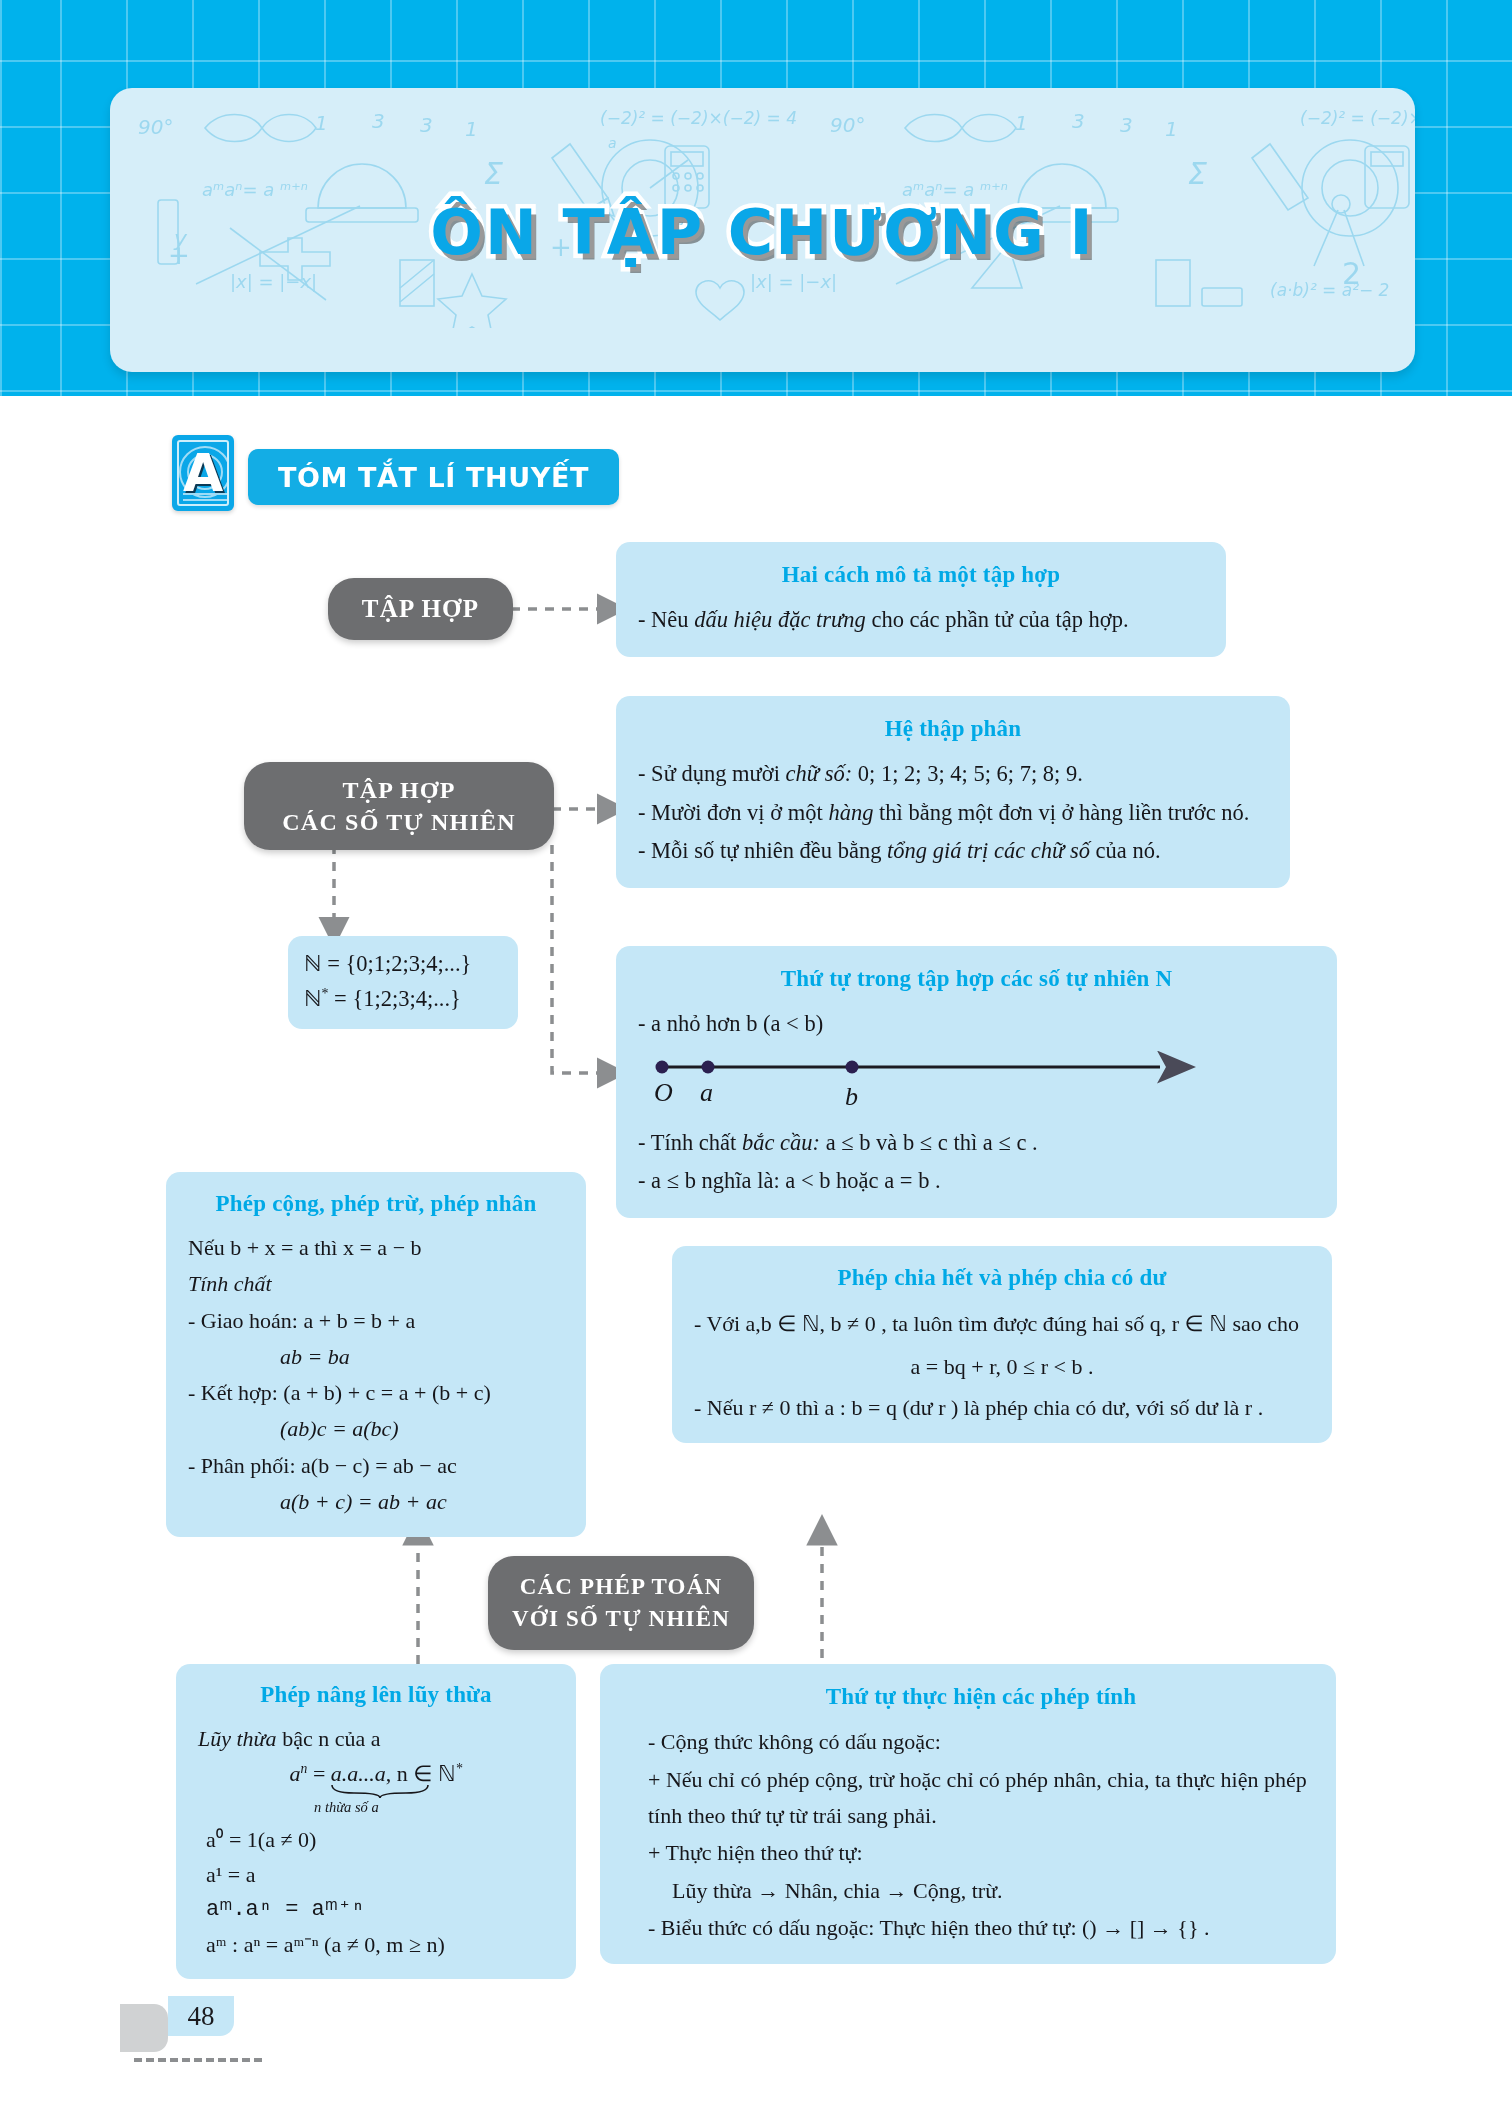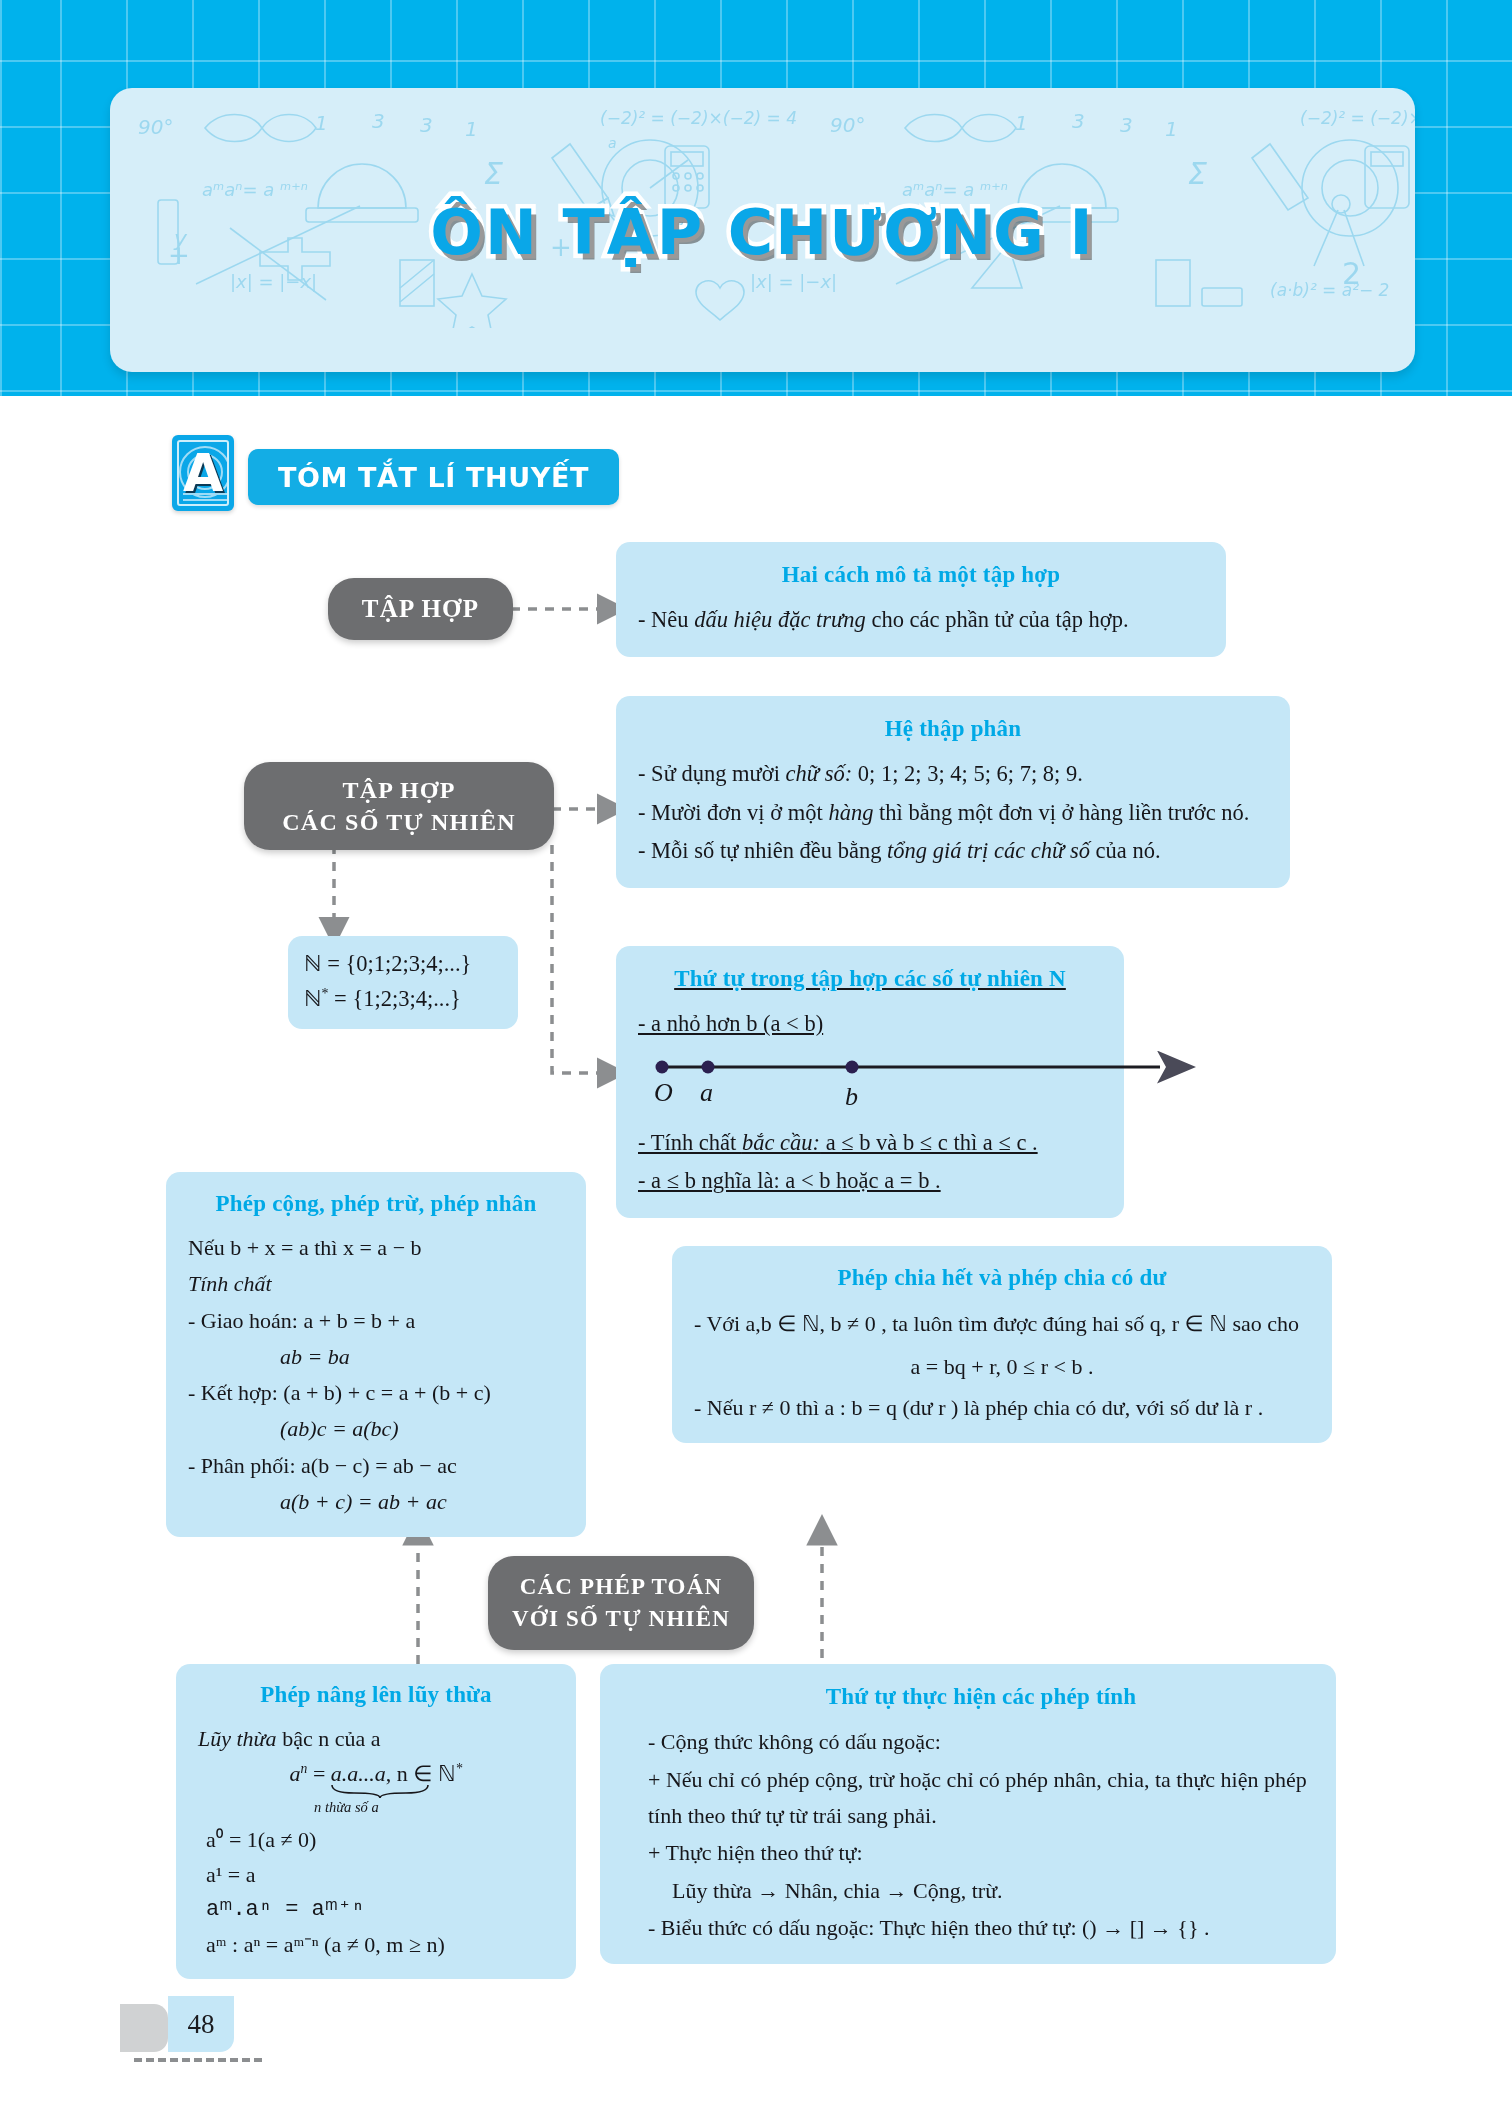--- a/index.html
+++ b/index.html
@@ -88,21 +88,21 @@
 
   
   .numline{position:relative;height:66px;margin:6px 0 10px 12px;}
 
   
   .pg-grey{
     position:absolute;left:120px;top:2004px;width:48px;height:48px;
     background:#d0d2d3;border-radius:0 14px 14px 0;
   }
   .pg-blue{
-    position:absolute;left:168px;top:1996px;width:66px;height:56px;
+    position:absolute;left:168px;top:1996px;width:66px;height:40px;
     background:#c5e7f7;border-radius:0 0 14px 0;
     font-size:27px;color:#1b1b1f;display:flex;align-items:center;justify-content:center;
   }
   .pg-dash{
     position:absolute;left:134px;top:2058px;width:128px;height:0;
     border-top:4px dashed #8c8e90;
   }
 </style>
 </head>
 <body>
@@ -256,21 +256,21 @@
   <p><span>- Sử dụng mười </span><span class="it">chữ số:</span><span> 0; 1; 2; 3; 4; 5; 6; 7; 8; 9.</span></p>
   <p><span>- Mười đơn vị ở một </span><span class="it">hàng</span><span> thì bằng một đơn vị ở hàng liền trước nó.</span></p>
   <p><span>- Mỗi số tự nhiên đều bằng </span><span class="it">tổng giá trị các chữ số</span><span> của nó.</span></p>
 </div>
 
 <div class="box" style="left:288px;top:936px;width:230px;padding:12px 16px;line-height:1.45;">
   <p class="mono-math" style="font-style:normal;">ℕ = {0;1;2;3;4;...}</p>
   <p class="mono-math" style="font-style:normal;"><span>ℕ</span><sup>*</sup><span> = {1;2;3;4;...}</span></p>
 </div>
 
-<div class="box" style="left:616px;top:946px;width:508px;text-decoration:underline;">
+<div class="box" style="left:616px;top:946px;width:721px;">
   <span class="hd">Thứ tự trong tập hợp các số tự nhiên N</span>
   <p class="it" style="font-style:normal;">- a  nhỏ hơn  b   (a &lt; b)</p>
 
   <div class="numline">
     <svg width="560" height="66" viewBox="0 0 560 66" fill="none">
       <defs>
         <marker id="nlar" markerWidth="13" markerHeight="11" refX="1" refY="5.5" orient="auto">
           <path d="M0,0 L13,5.5 L0,11 L3,5.5 z" fill="#4a4a58"></path>
         </marker>
       </defs>

